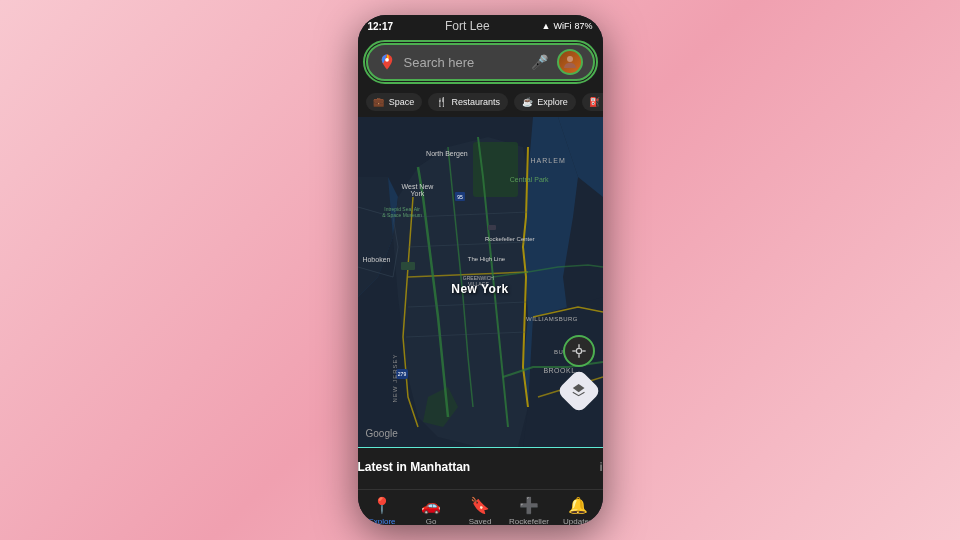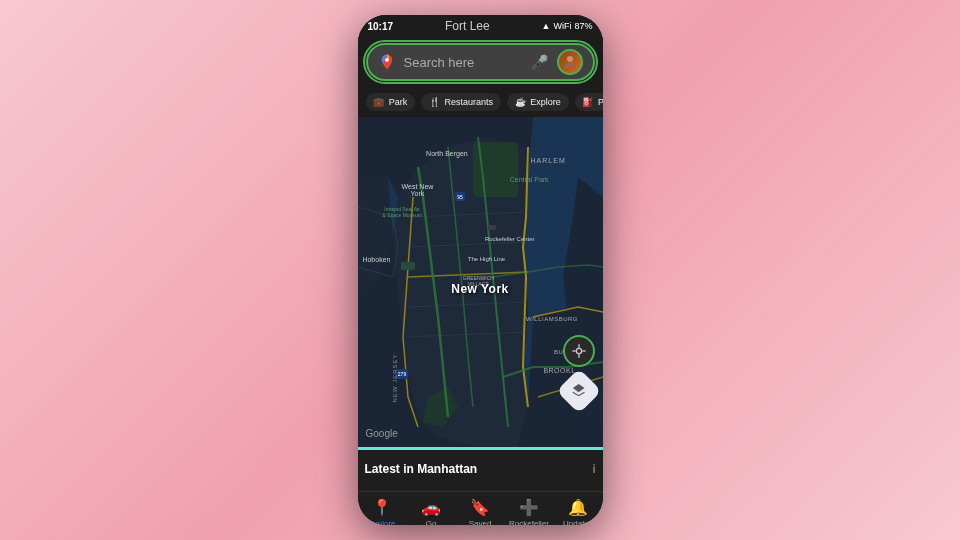--- a/index.html
+++ b/index.html
@@ -177,22 +177,22 @@
       position: absolute;
       left: 8px;
       bottom: 8px;
       color: #999;
       font-size: 10px;
     }
 
     
     .bottom-sheet {
       background: #1e1e1e;
-      padding: 10px 7px 6px;
-      border-top: 3px solid #5eead4;
+      padding: 10px 0 6px;
+      border-top: 1px solid #5eead4;
     }
 
     .bottom-sheet-header {
       display: flex;
       align-items: center;
       justify-content: space-between;
       margin-bottom: 8px;
     }
 
     .bottom-sheet-title {
@@ -361,21 +361,21 @@
       outline-offset: 1px;
       border-radius: 24px;
     }
   </style>
 </head>
 <body>
 
 <div class="phone-container">
 
   <div class="status-bar">
-    <span class="status-time">10:17</span>
+    <span class="status-time">12:17</span>
     <span class="status-location">Fort Lee</span>
     <span class="status-icons">
       <span>▲</span>
       <span>WiFi</span>
       <span>87%</span>
     </span>
   </div>
 
   <div class="search-bar-container">
     <div class="search-bar search-bar-highlight">
@@ -393,21 +393,21 @@
           <circle cx="12" cy="8" r="4" fill="#c8906e"></circle>
           <path d="M4 20c0-4 3.6-7 8-7s8 3 8 7" fill="#a0604e"></path>
         </svg>
       </div>
     </div>
   </div>
 
   <div class="category-bar">
     <div class="category-pill">
       <span class="category-icon">💼</span>
-      <span>Park</span>
+      <span>Space</span>
     </div>
     <div class="category-pill">
       <span class="category-icon">🍴</span>
       <span>Restaurants</span>
     </div>
     <div class="category-pill">
       <span class="category-icon">☕</span>
       <span>Explore</span>
     </div>
     <div class="category-pill">

